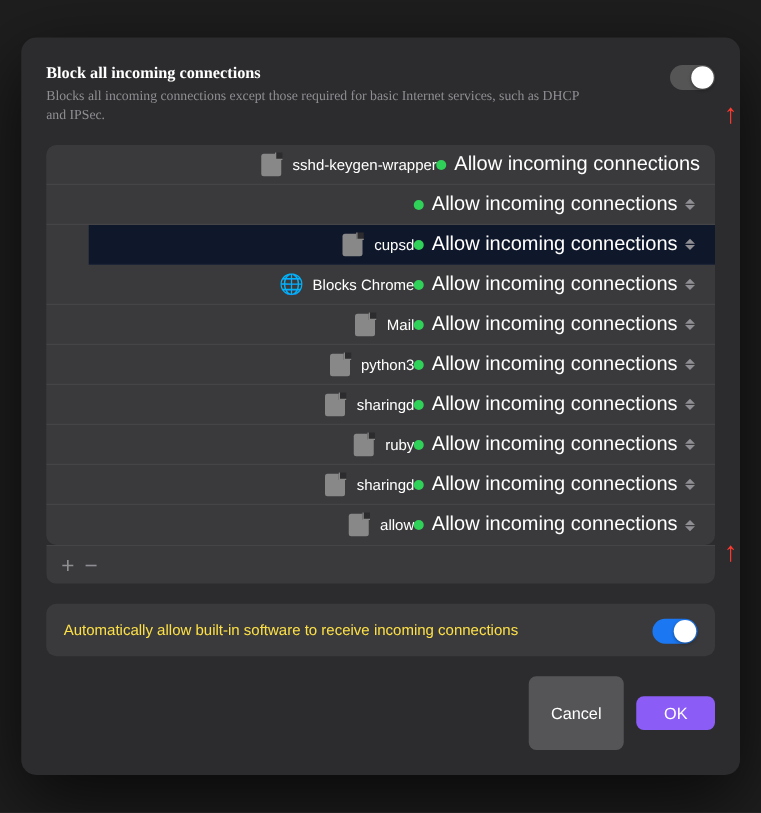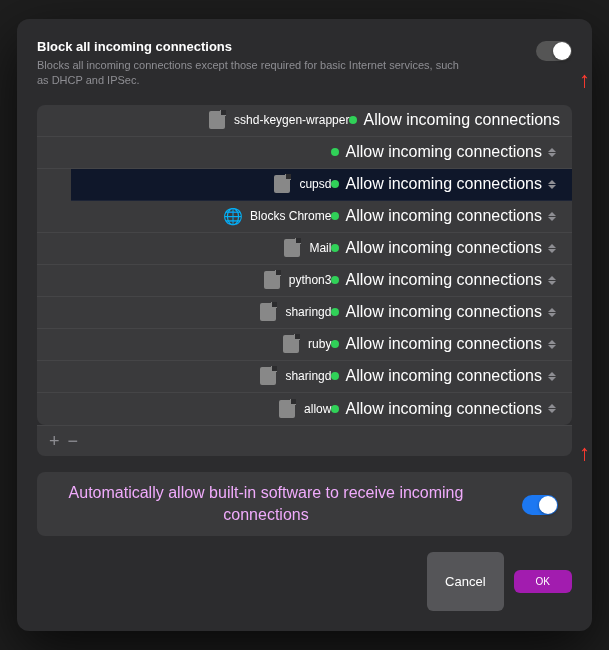--- a/index.html
+++ b/index.html
@@ -22,20 +22,21 @@
       box-shadow: 0 20px 60px rgba(0,0,0,0.7);
       position: relative;
     }
 
     
     .block-section {
       display: flex;
       align-items: flex-start;
       justify-content: space-between;
       margin-bottom: 16px;
+      font-family: Liberation Serif, serif;
     }
     .block-text h3 {
       font-size: 13px;
       font-weight: 600;
       color: #ffffff;
       margin-bottom: 4px;
     }
     .block-text p {
       font-size: 11px;
       color: #8e8e93;
@@ -221,49 +222,48 @@
     .auto-section {
       display: flex;
       align-items: center;
       justify-content: space-between;
       background: #3a3a3c;
       border-radius: 8px;
       padding: 10px 14px;
       margin-bottom: 16px;
     }
     .auto-text {
-      font-size: 16px;
-      color: #f0abfc;
+      font-size: 12px;
+      color: #fde047;
       max-width: 430px;
       line-height: 1.4;
-      text-align: center;
     }
 
     
     .footer {
       display: flex;
       justify-content: flex-end;
       gap: 10px;
       align-items: center;
     }
     .btn-cancel {
       background: #555558;
       border: none;
       border-radius: 6px;
       padding: 22px 18px;
       font-size: 13px;
       color: #ffffff;
       cursor: pointer;
     }
     .btn-ok {
-      background: #a21caf;
+      background: #8b5cf6;
       border: none;
       border-radius: 6px;
       padding: 6px 22px;
-      font-size: 10px;
+      font-size: 13px;
       color: #ffffff;
       font-weight: 500;
       cursor: pointer;
       text-align: center;
     }
 
     .relative-wrap {
       position: relative;
     }
   </style>

